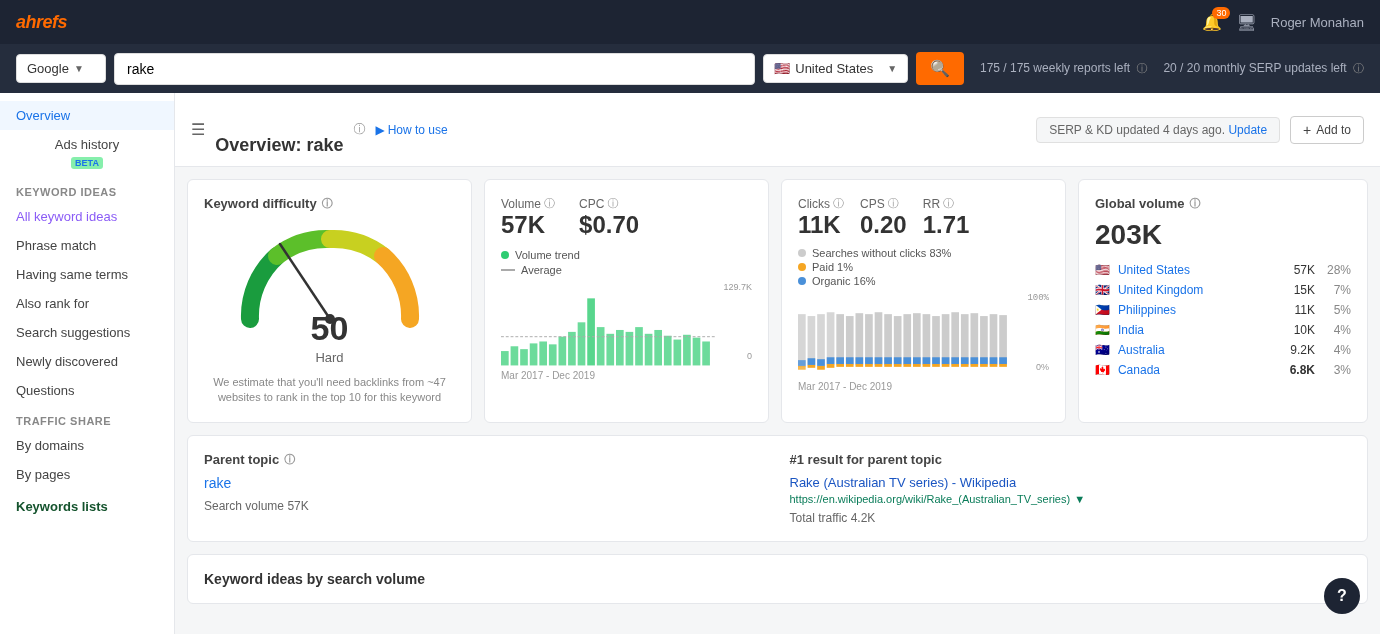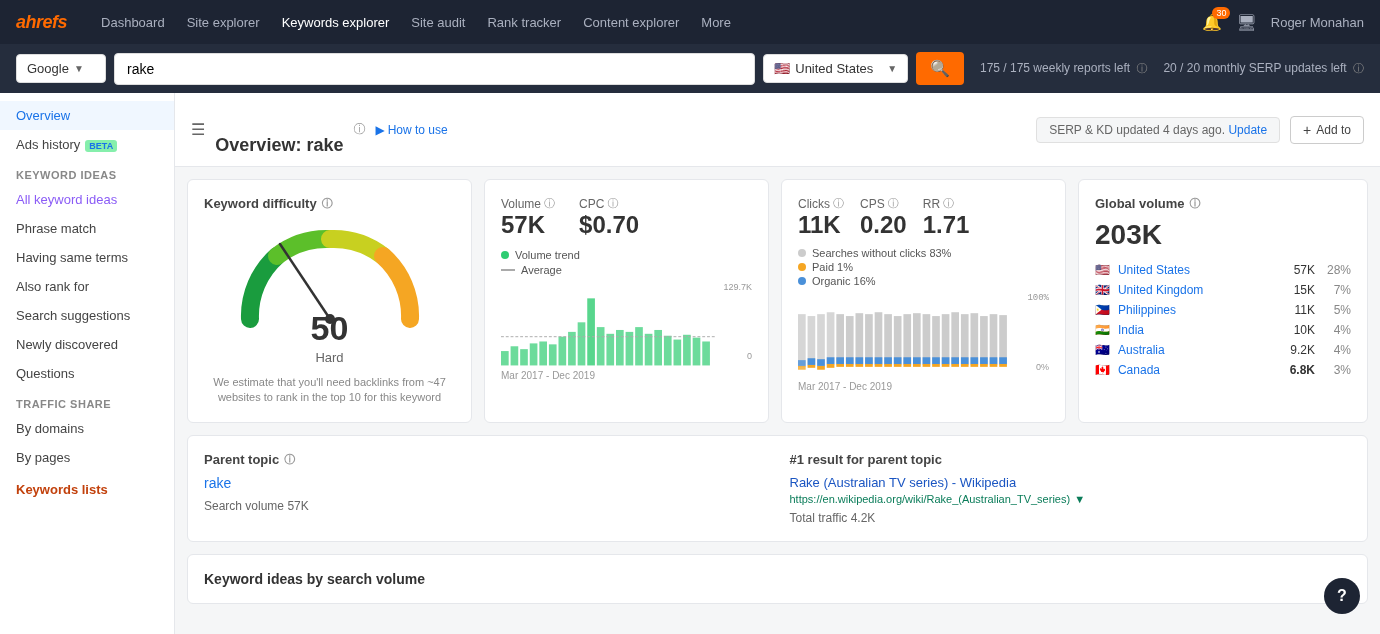--- a/index.html
+++ b/index.html
@@ -3,29 +3,20 @@
   <meta charset="utf-8">
   <style>
     * { box-sizing: border-box; margin: 0; padding: 0; }
     body { font-family: -apple-system, BlinkMacSystemFont, 'Segoe UI', sans-serif; font-size: 13px; background: #f5f6f7; color: #333; }
   </style>
 </head>
 <body>
 
 <nav style="background:#1d2433;display:flex;align-items:center;padding:0 16px;height:44px;">
   <span style="color:#ff6a00;font-weight:bold;font-size:18px;margin-right:24px;letter-spacing:-0.5px;font-style:italic;">ahrefs</span>
-  <div style="display:flex;gap:2px;">
-    <span style="color:#aab0bf;padding:6px 10px;font-size:13px;cursor:pointer;">Dashboard</span>
-    <span style="color:#aab0bf;padding:6px 10px;font-size:13px;cursor:pointer;">Site explorer</span>
-    <span style="color:#fff;padding:6px 10px;font-size:13px;cursor:pointer;font-weight:500;">Keywords explorer</span>
-    <span style="color:#aab0bf;padding:6px 10px;font-size:13px;cursor:pointer;">Site audit</span>
-    <span style="color:#aab0bf;padding:6px 10px;font-size:13px;cursor:pointer;">Rank tracker</span>
-    <span style="color:#aab0bf;padding:6px 10px;font-size:13px;cursor:pointer;">Content explorer</span>
-    <span style="color:#aab0bf;padding:6px 10px;font-size:13px;cursor:pointer;display:flex;align-items:center;gap:3px;">More</span>
-  </div>
   <div style="margin-left:auto;display:flex;align-items:center;gap:14px;">
     <div style="color:#aab0bf;font-size:16px;cursor:pointer;position:relative;">
       🔔
       <span style="background:#ff6a00;color:white;font-size:9px;border-radius:8px;padding:1px 4px;position:absolute;top:-6px;right:-8px;">30</span>
     </div>
     <span style="color:#aab0bf;font-size:16px;cursor:pointer;">🖥</span>
     <span style="color:#aab0bf;font-size:13px;cursor:pointer;">Roger Monahan</span>
   </div>
 </nav>
 
@@ -50,36 +41,36 @@
       <span>20 / 20 monthly SERP updates left</span>
       <span style="color:#888;font-size:11px;cursor:pointer;margin-left:3px;">ⓘ</span>
     </span>
   </div>
 </div>
 
 <div style="display:flex;height:calc(100vh - 88px);overflow:hidden;">
 
   <div style="width:175px;background:#fff;border-right:1px solid #e5e7eb;overflow-y:auto;flex-shrink:0;padding:8px 0;">
     <div style="padding:7px 16px;cursor:pointer;color:#444;font-size:13px;background:#f0f7ff;color:#1a73e8;">Overview</div>
-    <div style="padding:7px 16px;cursor:pointer;color:#444;font-size:13px;display:flex;align-items:flex-end;gap:5px;">
+    <div style="padding:7px 6px;cursor:pointer;color:#444;font-size:13px;display:flex;align-items:center;gap:5px;flex-direction:column;">
       <span>Ads history</span>
       <span style="background:#86efac;color:#1a73e8;font-size:9px;padding:1px 4px;border-radius:3px;font-weight:600;">BETA</span>
     </div>
     <div style="padding:10px 16px 4px;font-size:11px;font-weight:600;color:#888;text-transform:uppercase;letter-spacing:0.5px;">Keyword ideas</div>
     <div style="padding:7px 16px;cursor:pointer;color:#8b5cf6;font-size:13px;">All keyword ideas</div>
     <div style="padding:7px 16px;cursor:pointer;color:#444;font-size:13px;">Phrase match</div>
     <div style="padding:7px 16px;cursor:pointer;color:#444;font-size:13px;">Having same terms</div>
     <div style="padding:7px 16px;cursor:pointer;color:#444;font-size:13px;">Also rank for</div>
     <div style="padding:7px 16px;cursor:pointer;color:#444;font-size:13px;">Search suggestions</div>
     <div style="padding:7px 16px;cursor:pointer;color:#444;font-size:13px;">Newly discovered</div>
     <div style="padding:7px 16px;cursor:pointer;color:#444;font-size:13px;">Questions</div>
     <div style="padding:10px 16px 4px;font-size:11px;font-weight:600;color:#888;text-transform:uppercase;letter-spacing:0.5px;">Traffic share</div>
     <div style="padding:7px 16px;cursor:pointer;color:#444;font-size:13px;">By domains</div>
     <div style="padding:7px 16px;cursor:pointer;color:#444;font-size:13px;">By pages</div>
-    <div style="padding:10px 16px;font-size:13px;font-weight:600;color:#c2410c;cursor:pointer;">Keywords lists</div>
+    <div style="padding:10px 16px;font-size:13px;font-weight:600;color:#14532d;cursor:pointer;">Keywords lists</div>
   </div>
 
   <div style="flex:1;overflow-y:auto;background:#f5f6f7;">
 
     <div style="background:#fff;display:flex;align-items:center;padding:10px 16px;border-bottom:1px solid #e5e7eb;gap:10px;">
       <span style="color:#666;cursor:pointer;font-size:16px;">☰</span>
       <span style="font-size:18px;font-weight:600;color:#333;margin-top:32px;">Overview: rake</span>
       <span style="color:#999;font-size:12px;cursor:pointer;">ⓘ</span>
       <span style="color:#1a73e8;font-size:12px;cursor:pointer;display:flex;align-items:center;gap:3px;">
         <span>▶</span>

